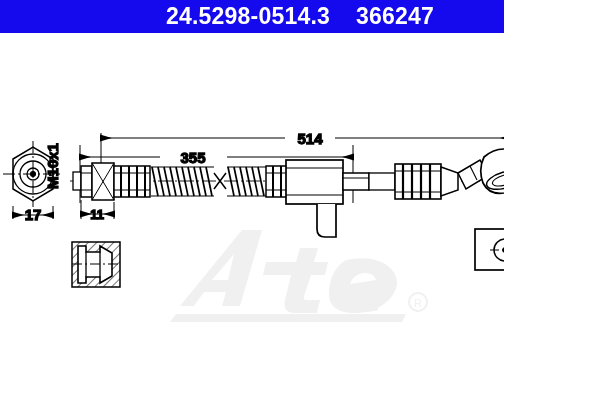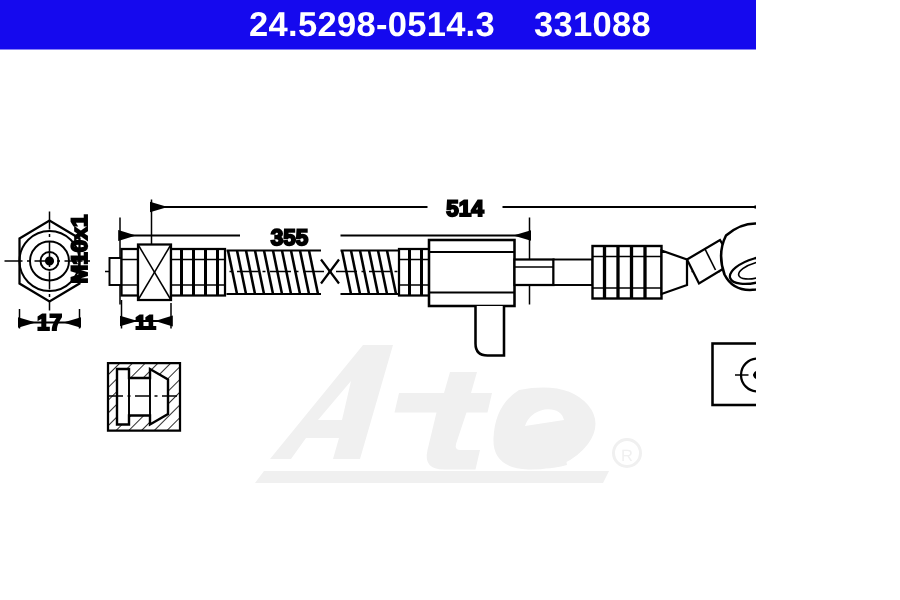--- a/index.html
+++ b/index.html
@@ -70,21 +70,21 @@
     fill: #000000;
   }
 </style>
 </head>
 <body>
 
 <div id="page">
 
   <div id="header-banner">
     <span class="header-text">24.5298-0514.3</span>
-    <span class="header-text">331088</span>
+    <span class="header-text">366247</span>
   </div>
 
   <div id="watermark">
     <svg width="270" height="105" viewBox="0 0 270 105" xmlns="http://www.w3.org/2000/svg">
       <g fill="#f0f0f0" stroke="none">
 
         <path d="M 10 88 L 72 12 L 92 12 L 70 88 L 52 88 L 56 74 L 34 74 L 24 88 Z
                  M 42 62 L 58 62 L 64 36 Z"></path>
         <path d="M 96 44 L 126 44 L 130 30 L 148 30 L 144 44 L 158 44 L 155 57 L 141 57
                  L 134 78 Q 133 82 137 82 L 150 82 L 147 95 L 126 95

